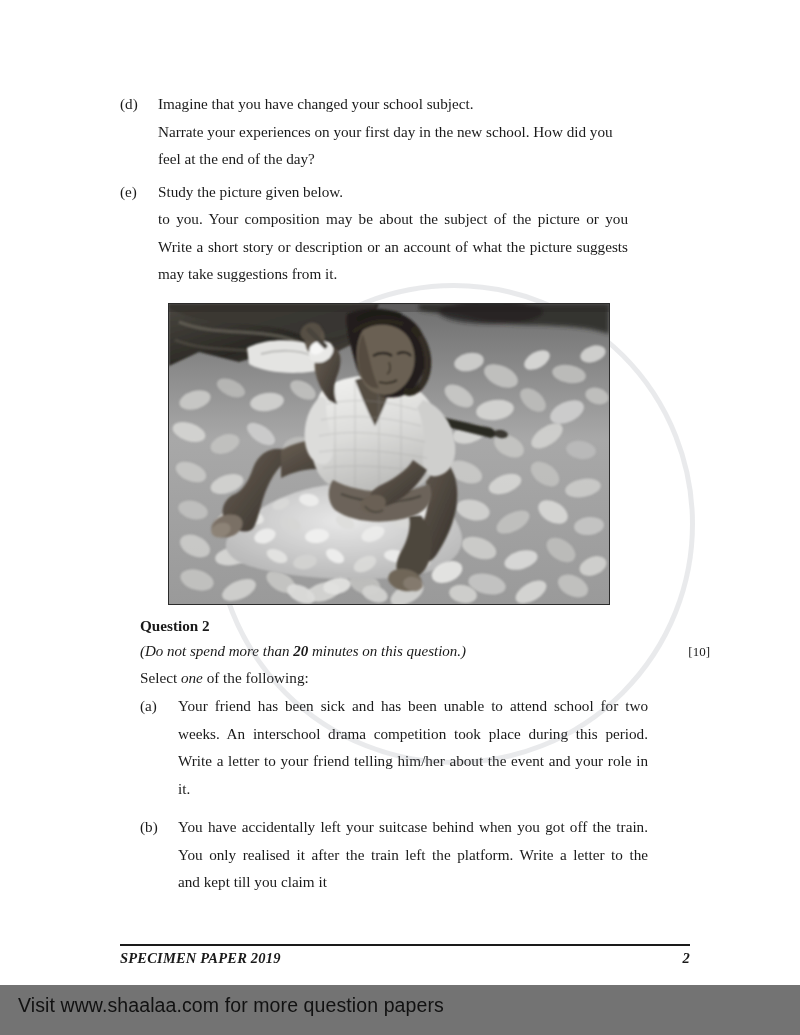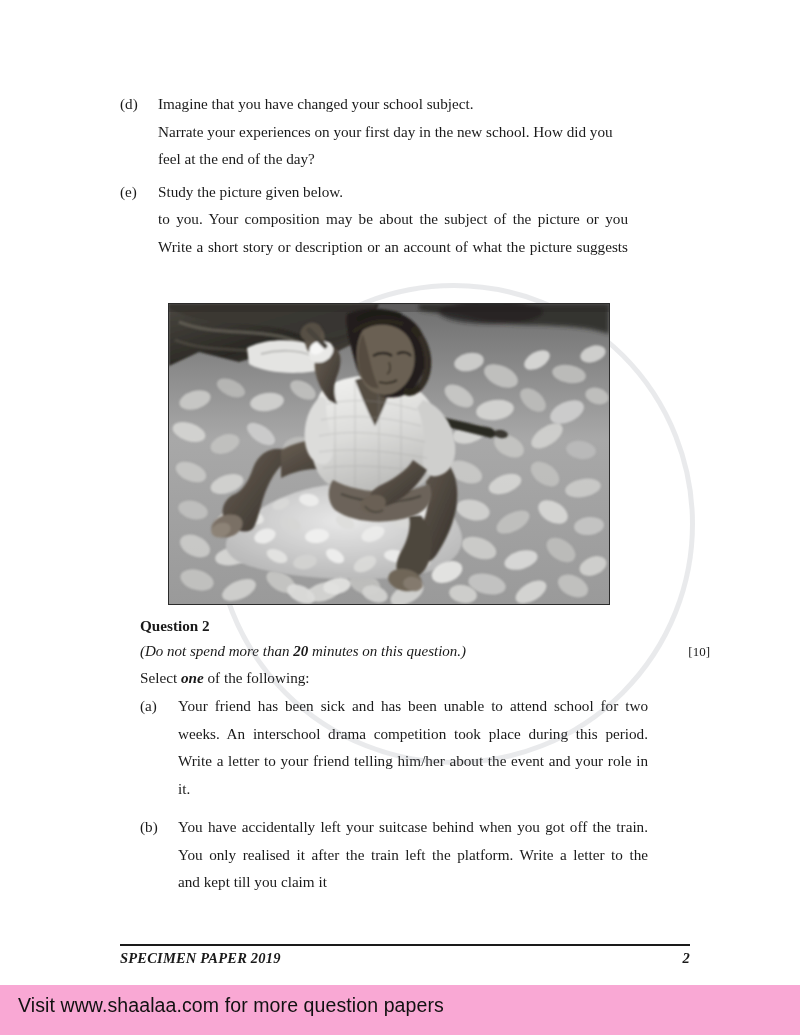--- a/index.html
+++ b/index.html
@@ -144,21 +144,21 @@
   }
   .q2-note b { font-style: italic; font-weight: bold; }
   .q2-marks {
     font-size: 13px;
     font-style: normal;
   }
   .q2-select {
     font-size: 15.2px;
     line-height: 26px;
   }
-  .q2-select b { font-weight: bold; font-style: italic; }
+  .q2-select b { font-weight: normal; font-style: italic; }
 
   #q2list {
     position: absolute;
     left: 0;
     top: 78px;
     width: 508px;
   }
 
   
   #footer {
@@ -183,21 +183,21 @@
     letter-spacing: 0.2px;
   }
 
   
   #banner {
     position: absolute;
     left: 0;
     top: 985px;
     width: 800px;
     height: 50px;
-    background: #f9a8d4;
+    background: #737373;
     z-index: 5;
   }
   #banner .btext {
     position: absolute;
     left: 18px;
     top: 9px;
     font-family: "Liberation Sans", sans-serif;
     font-size: 19.5px;
     color: #111111;
     letter-spacing: 0.1px;
@@ -225,20 +225,21 @@
     </div>
 
     <div class="gap-sm"></div>
 
     <div class="qitem">
       <div class="qlabel">(e)</div>
       <div class="qbody">
         <div class="line last">Study the picture given below.</div>
         <div class="line just">to you. Your composition may be about the subject of the picture or you</div>
         <div class="line just">Write a short story or description or an account of what the picture suggests</div>
+        <div class="line last">may take suggestions from it.</div>
       </div>
     </div>
 
   </div>
 
   <div id="figure">
     <svg width="440" height="300" viewBox="0 0 440 300" xmlns="http://www.w3.org/2000/svg">
       <defs>
         <linearGradient id="gGround" x1="0" y1="0" x2="0" y2="1">
           <stop offset="0%" stop-color="#6f6f6f"></stop>

